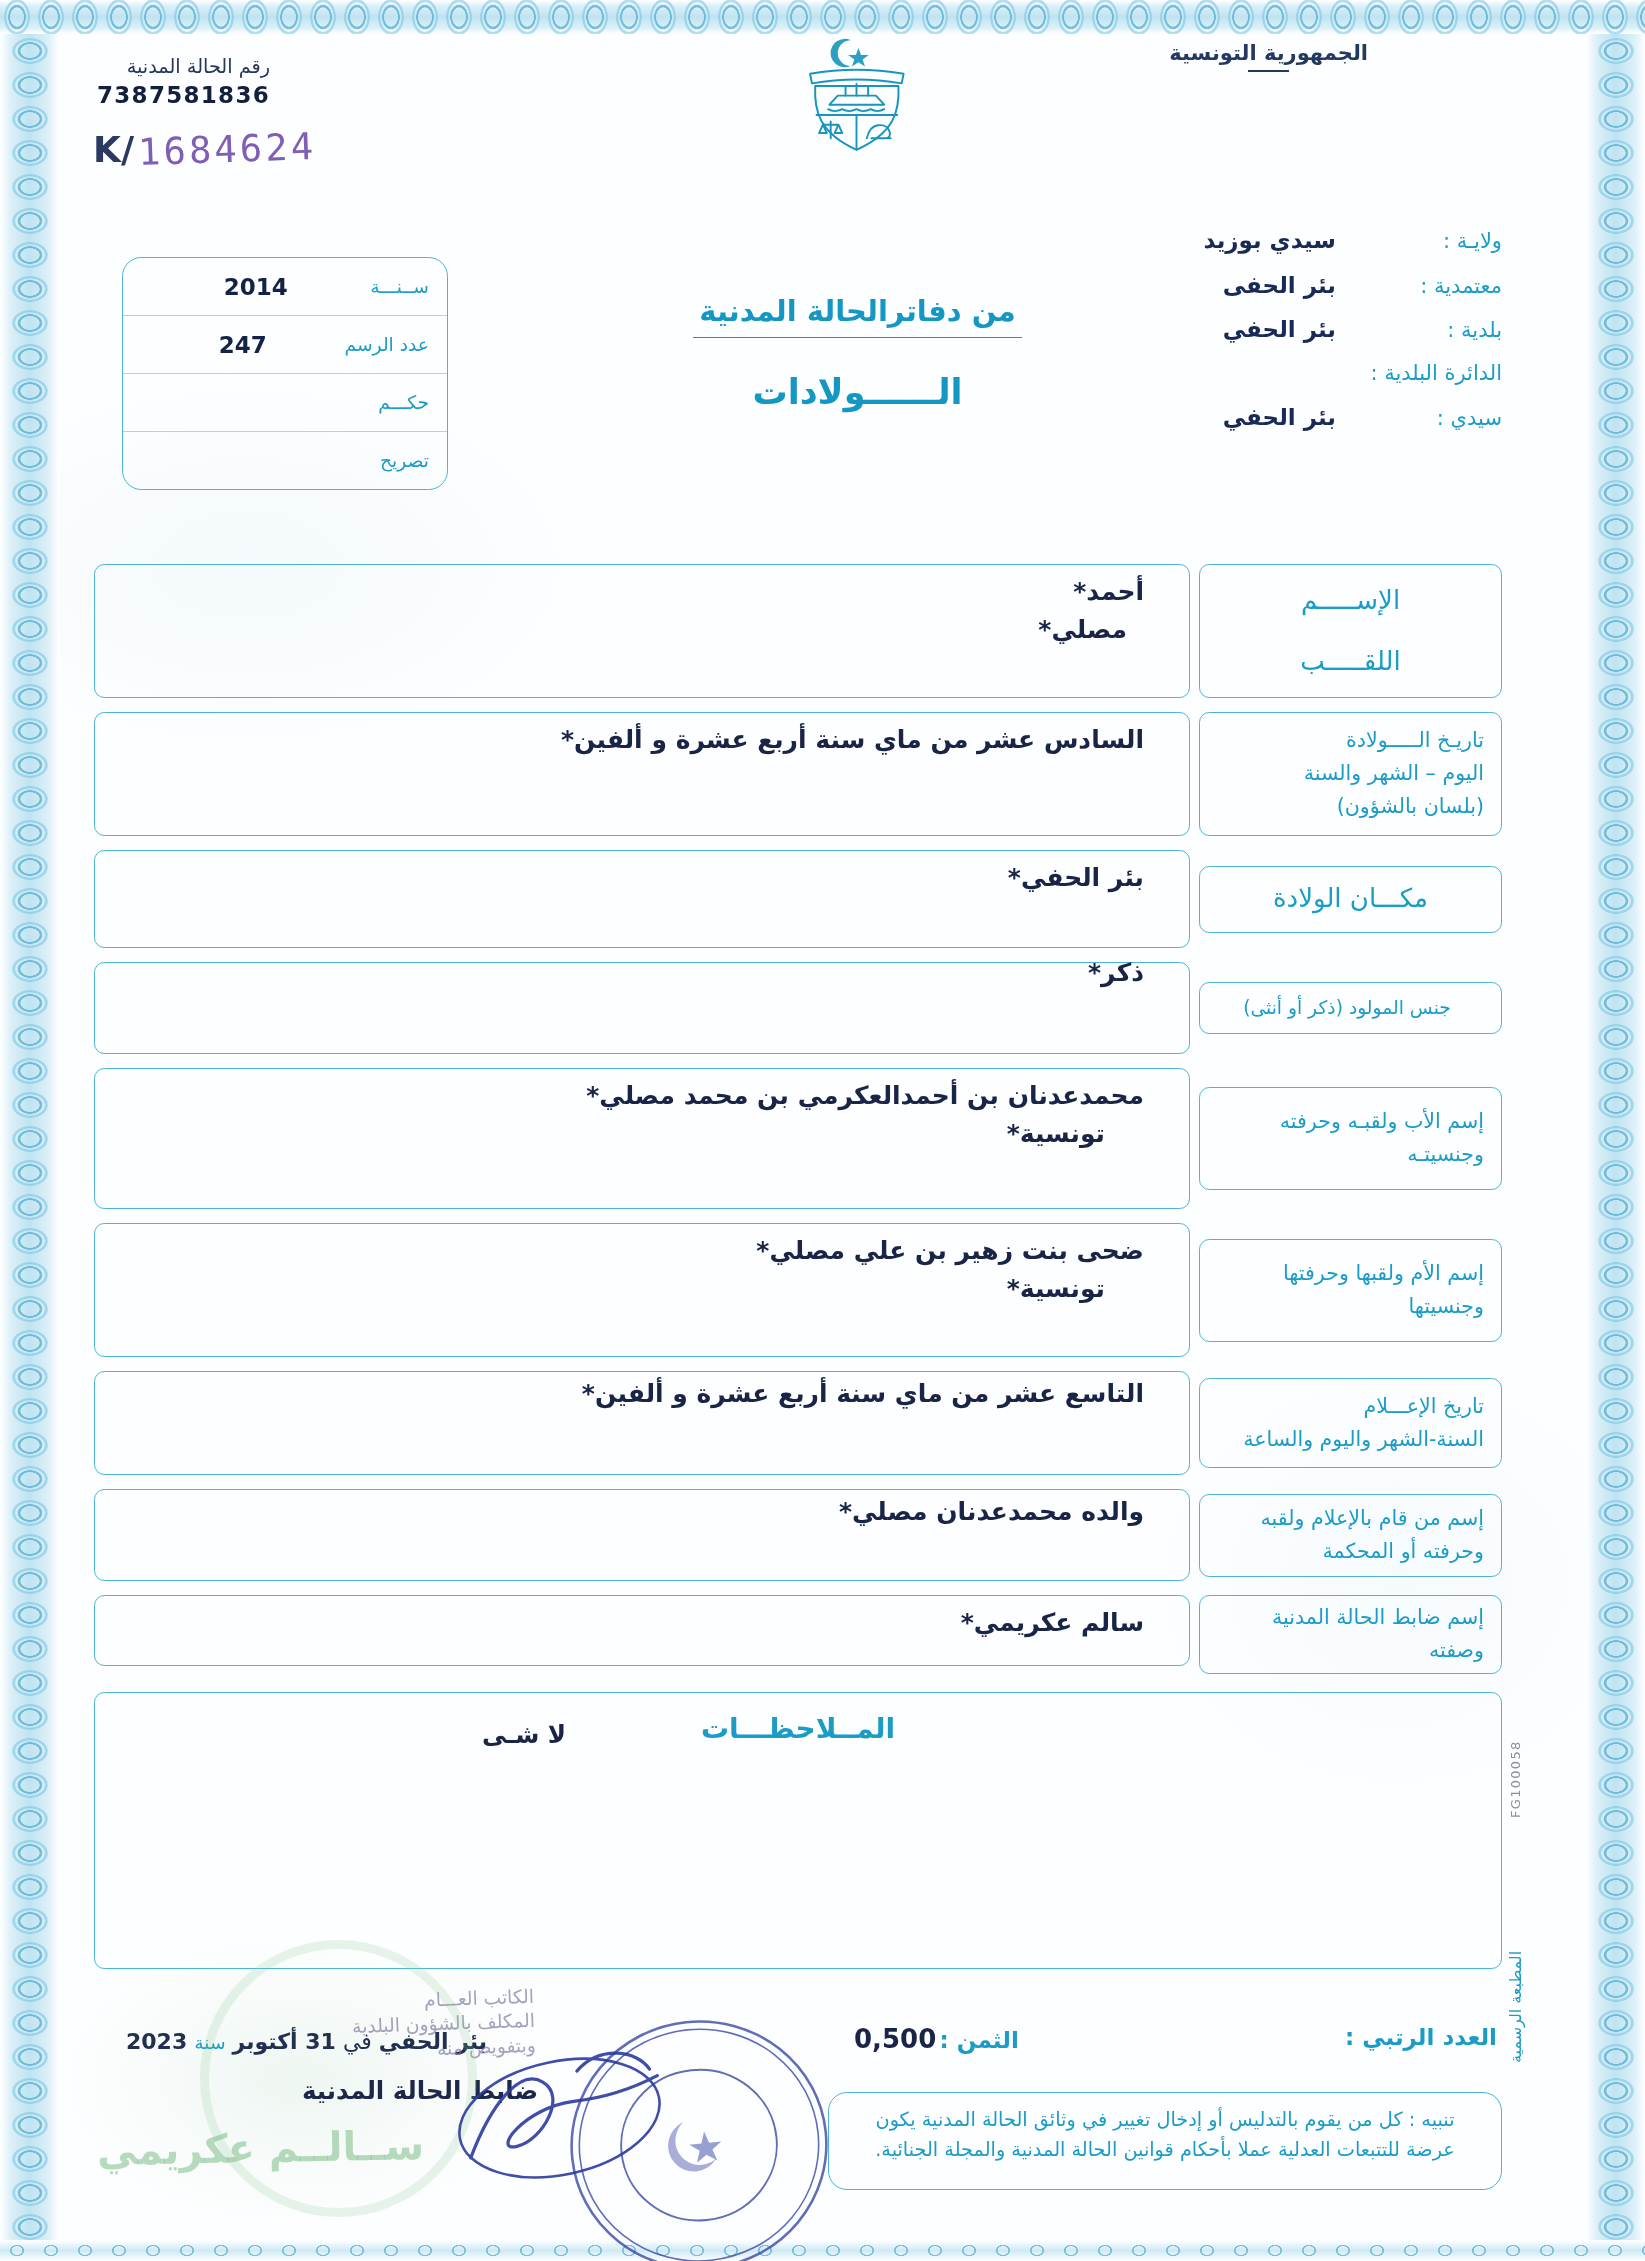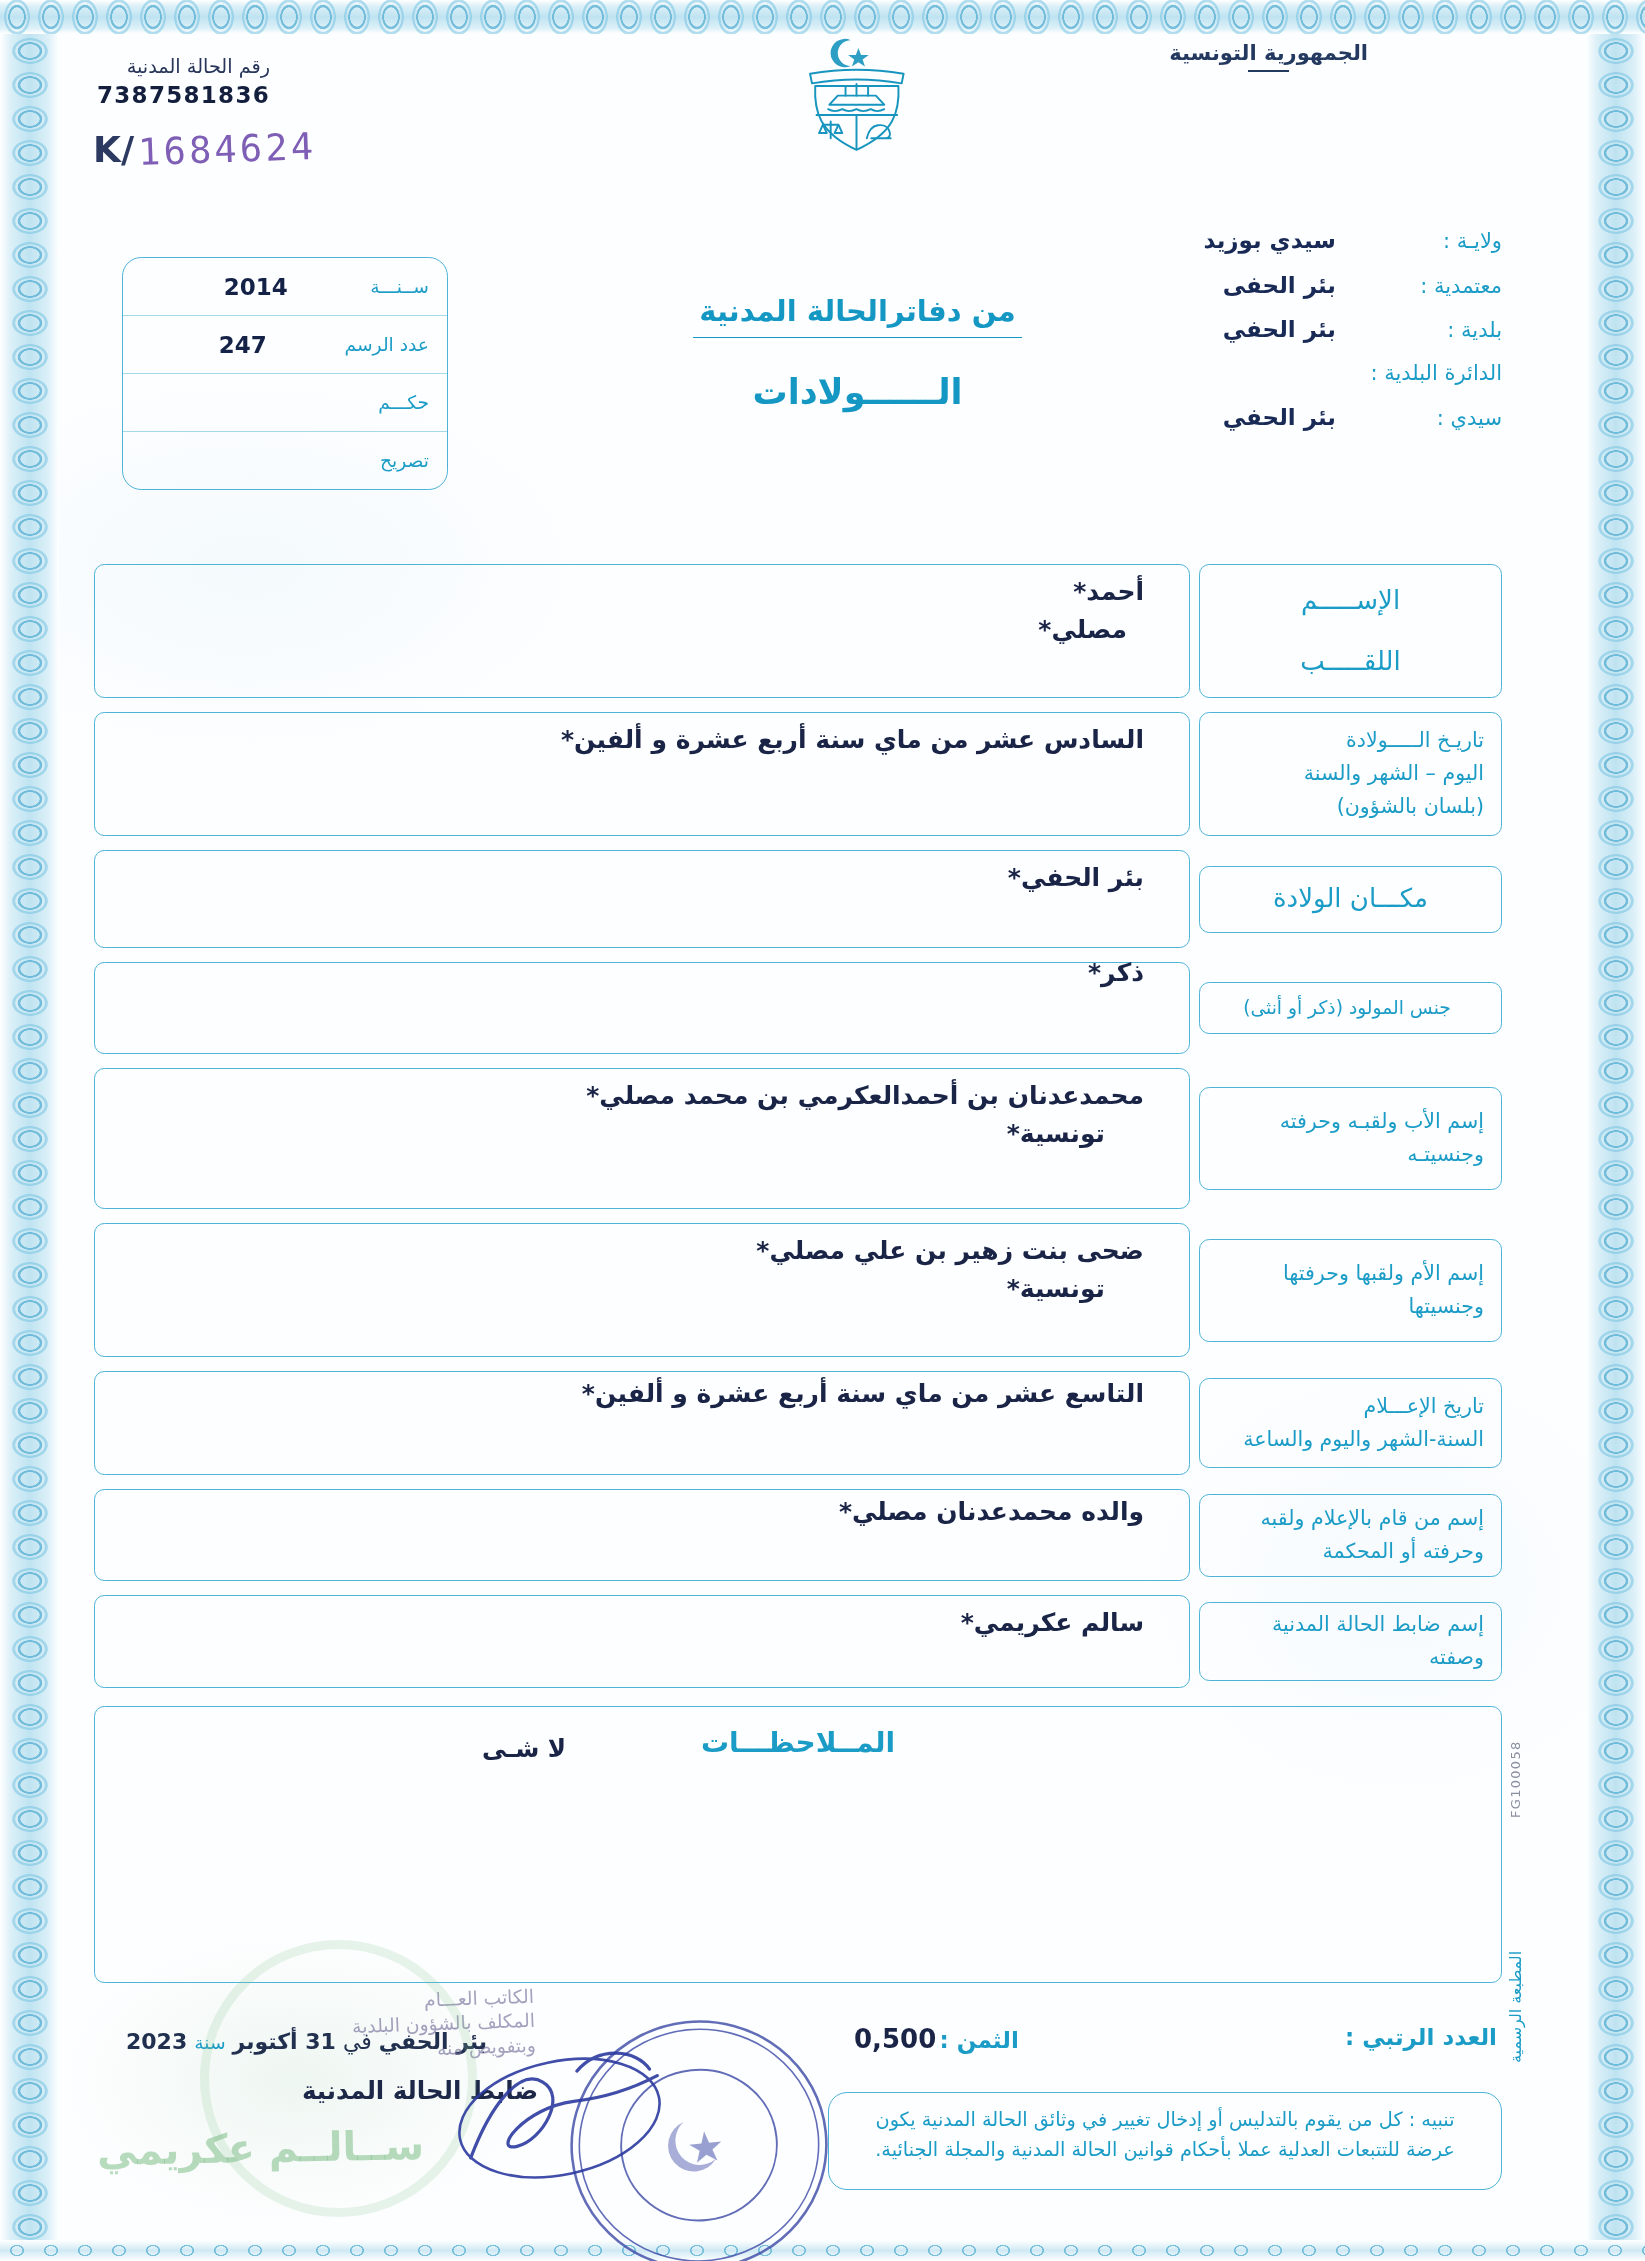--- a/index.html
+++ b/index.html
@@ -79,21 +79,21 @@
           padding:7.7px 45px 0 13px; font-size:25px; line-height:1.55; }
   .r1 .cbox, .r1 .lbox { height:134px; }
   .r1 .lbox { font-size:26px; gap:26px;text-align:center; }
   .r2 .cbox, .r2 .lbox { height:124px; }
   .r3 .cbox { height:98px; } .r3 .lbox { height:67px; align-self:center; font-size:26px; text-align:center; }
   .r4 .cbox { height:92px; } .r4 .lbox { height:52px;  align-self:center; font-size:18.7px; text-align:center;padding-left:10px; }
   .r5 .cbox { height:141px; } .r5 .lbox { height:103px; align-self:center; }
   .r6 .cbox { height:134px; } .r6 .lbox { height:103px; align-self:center; }
   .r7 .cbox { height:104px; } .r7 .lbox { height:90px; align-self:center; }
   .r8 .cbox { height:92px; } .r8 .lbox { height:83px; align-self:center; }
-  .r9 .cbox { height:93px; } .r9 .lbox { height:79px; align-self:center; }
+  .r9 .cbox { height:71px; } .r9 .lbox { height:79px; align-self:center; }
   .indent1 { margin-right:17px; display:block; }
   .indent2 { margin-right:39px; display:block; }
   .lift { display:block; margin-top:-17px; background:transparent; }
   .lift-sm { display:block; margin-top:-5.2px; }
   .nbox { height:277px; border:1.9px solid #4db3d7; border-radius:10.3px; position:relative; margin-top:3.9px; }
   .nbox .nlabel { position:absolute; top:19.3px; left:50%; transform:translateX(-50%); color:#1b9cc6; font-size:28px; font-weight:bold; }
   .nbox .nval { position:absolute; top:27px; right:935px; font-size:24.5px; }
   
   .serial { right:148px; top:2024px; font-size:23px; font-weight:bold; color:#1b9cc6; }
   .price { left:854px; top:2024px; white-space:nowrap; }

